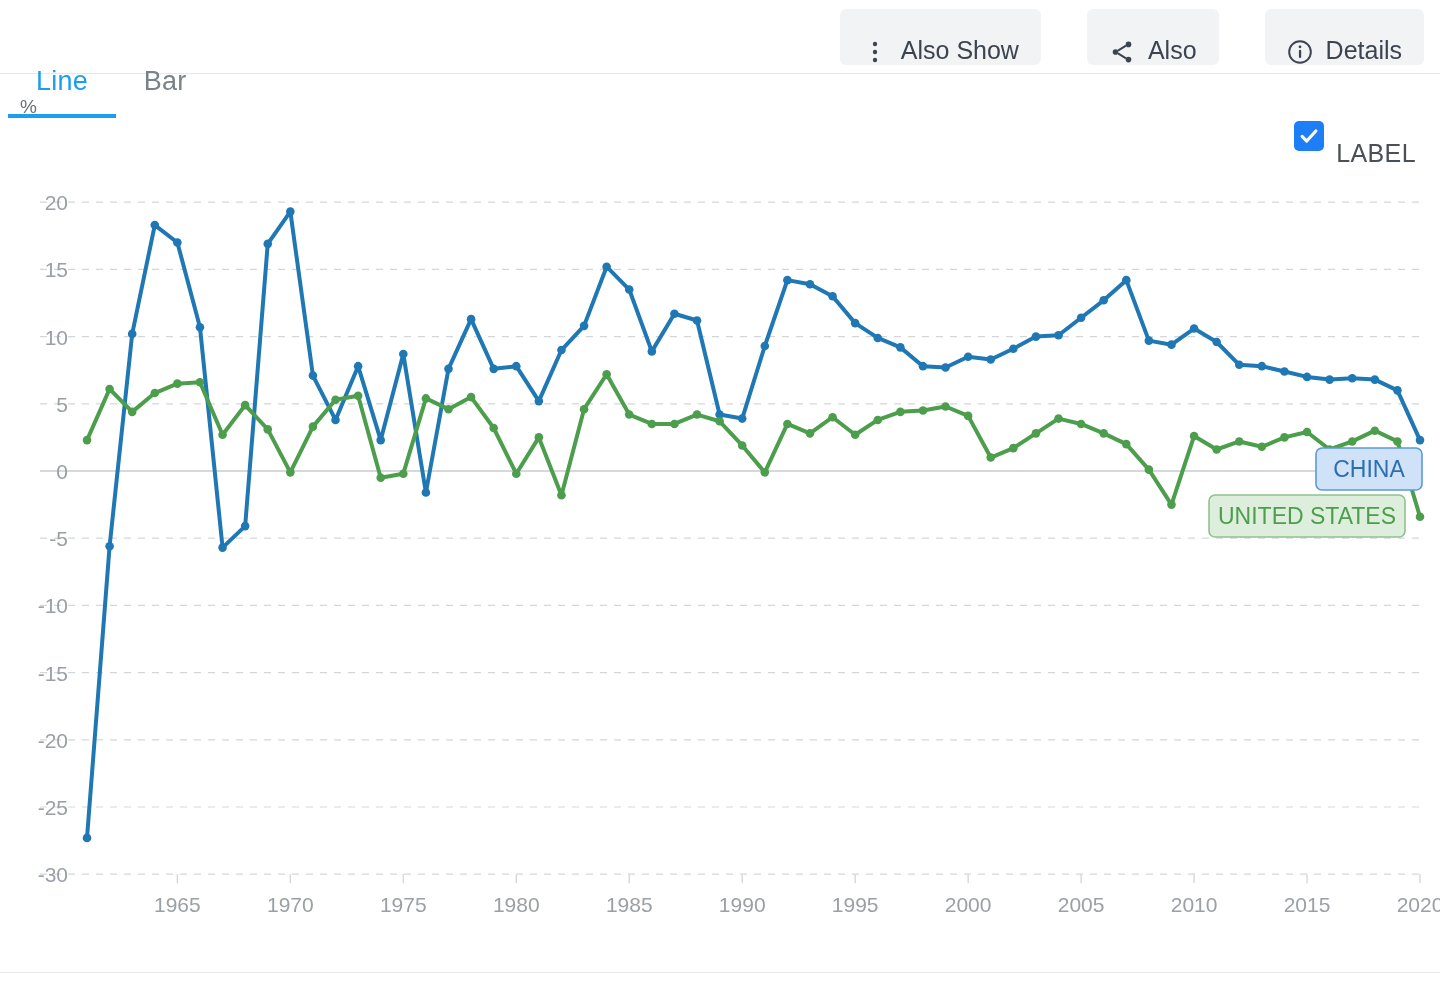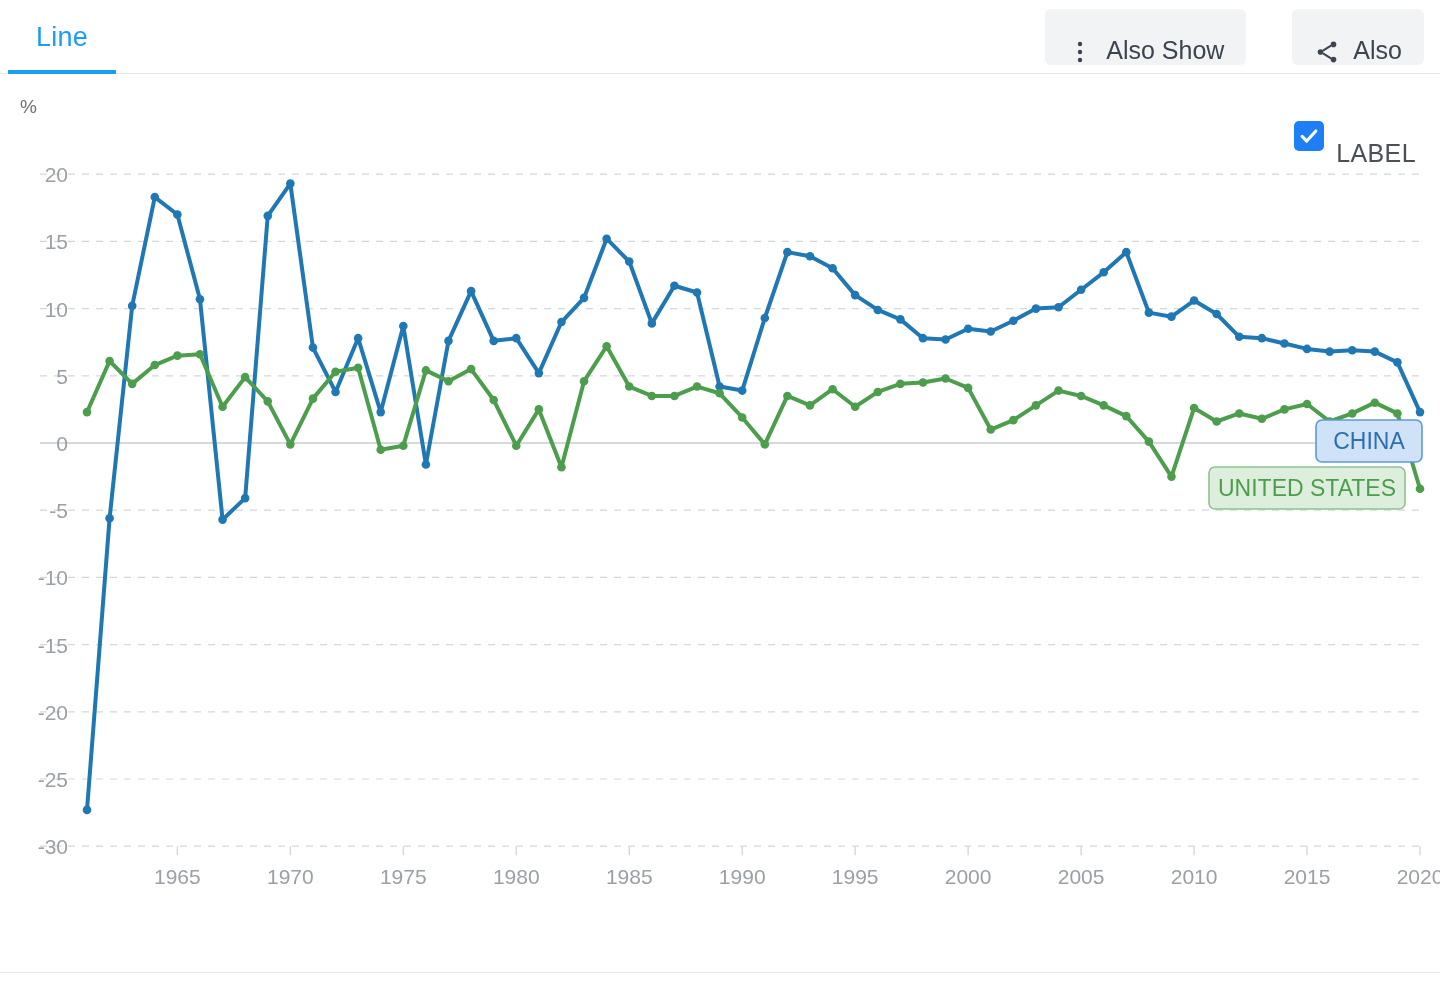--- a/index.html
+++ b/index.html
@@ -27,20 +27,21 @@
     align-items: flex-start;
     justify-content: space-between;
     border-bottom: 1px solid #e6e8ea;
   }
 
   .tabs {
     display: flex;
     align-items: flex-start;
     height: 74px;
     padding-left: 8px;
+    margin-top: 44px;
   }
   .tab {
     position: relative;
     height: 74px;
     padding: 0 28px;
     display: flex;
     align-items: center;
     font-size: 27px;
     color: #7a8289;
     letter-spacing: .2px;
@@ -109,21 +110,21 @@
   .label-toggle .txt {
     font-size: 25px;
     color: #4a5057;
     letter-spacing: .4px;
     margin-top: 36px;
   }
 
   
   .plot-wrap {
     position: absolute;
-    left: 0; top: 124px;
+    left: 0; top: 152px;
     width: 1236px;
     height: 790px;
   }
   svg.chart { display: block; }
 
   .ytick { font-size: 21px; fill: #9aa0a6; text-anchor: end; font-family: "Liberation Sans", sans-serif; }
   .xtick { font-size: 21px; fill: #9aa0a6; text-anchor: middle; font-family: "Liberation Sans", sans-serif; }
 
   .serieslabel-text { font-size: 23px; font-family: "Liberation Sans", sans-serif; }
 
@@ -138,20 +139,23 @@
 </head>
 <body>
 
 <div id="app">
 
   <div class="topbar">
 
     <div class="tabs">
       <button class="tab active">
         <span>Line</span>
+      </button>
+      <button class="tab">
+        <span>Bar</span>
       </button>
     </div>
 
     <div class="actions">
 
       <button class="action-btn">
         <span class="ic">
           <svg width="6" height="24" viewBox="0 0 6 24">
             <circle cx="3" cy="4" r="2.2" fill="#3c4450"></circle>
             <circle cx="3" cy="12" r="2.2" fill="#3c4450"></circle>
@@ -166,20 +170,30 @@
           <svg width="26" height="26" viewBox="0 0 24 24">
             <circle cx="18" cy="5" r="2.6" fill="#3c4450"></circle>
             <circle cx="6" cy="12" r="2.6" fill="#3c4450"></circle>
             <circle cx="18" cy="19" r="2.6" fill="#3c4450"></circle>
             <path d="M8.3 10.8 L15.7 6.2 M8.3 13.2 L15.7 17.8" stroke="#3c4450" stroke-width="1.9" fill="none"></path>
           </svg>
         </span>
         <span>Also</span>
       </button>
 
+      <button class="action-btn">
+        <span class="ic">
+          <svg width="26" height="26" viewBox="0 0 24 24">
+            <circle cx="12" cy="12" r="10" stroke="#3c4450" stroke-width="1.8" fill="none"></circle>
+            <circle cx="12" cy="7.2" r="1.3" fill="#3c4450"></circle>
+            <rect x="11" y="10" width="2.1" height="7.6" rx="1" fill="#3c4450"></rect>
+          </svg>
+        </span>
+        <span>Details</span>
+      </button>
 
     </div>
   </div>
 
   <div class="unit-label">%</div>
 
   <div class="label-toggle">
     <span class="cbox">
       <svg width="22" height="22" viewBox="0 0 24 24">
         <path d="M4.5 12.5 L9.5 17.5 L19.5 6.5" stroke="#ffffff" stroke-width="3.4" fill="none" stroke-linecap="round" stroke-linejoin="round"></path>

